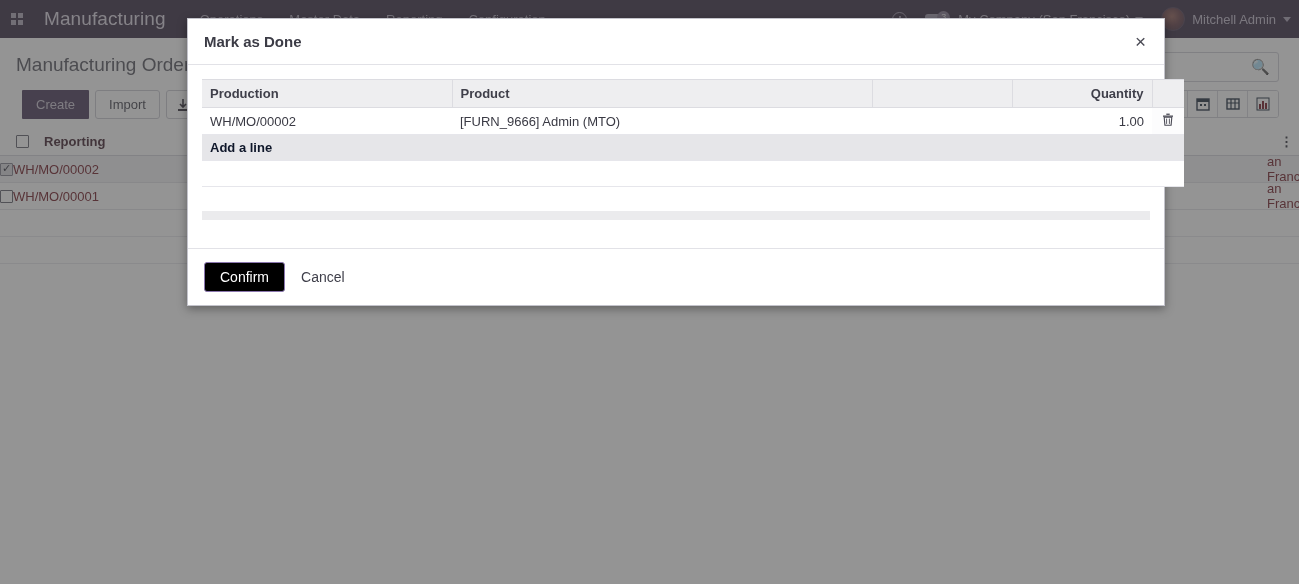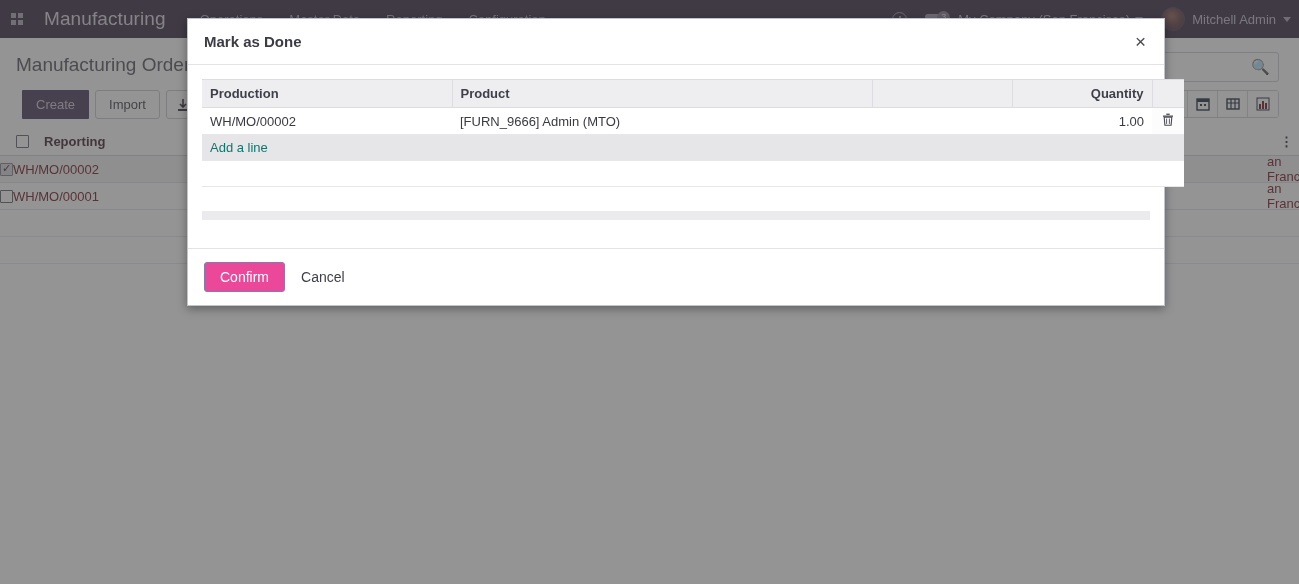--- a/index.html
+++ b/index.html
@@ -170,37 +170,37 @@
   }
   table.o2m tbody td.num { text-align: right; }
   table.o2m tbody td.trash-col {
     text-align: center; color: #4a4a55; cursor: pointer;
     background-image: none; background: #fcfcfd;
   }
   .row-add td {
     background: #e6e6e9 !important; background-image: none !important;
     border-bottom: 1px solid #dcdce1;
   }
-  .add-line { color: #0f766e; cursor: pointer; font-size: 13px; }
+  .add-line { color: #0f172a; cursor: pointer; font-size: 13px; font-weight: bold; }
   .row-blank td {
     background: #fff;
     background-image: radial-gradient(#dcdce3 .55px, transparent .55px);
     background-size: 4px 4px;
     border-bottom: 1px solid #d9d9e0;
     height: 22px;
   }
   .body-spacer { height: 24px; }
   .gray-bar { height: 9px; background: #ebebed; margin: 0 0 0 0; }
   .body-spacer2 { height: 28px; }
 
   .dialog-footer {
     border-top: 1px solid #e2e2e7; padding: 13px 16px; display: flex; align-items: center; gap: 8px;
   }
   .btn-confirm {
-    background: #ec4899; color: #ffffff; border: 1px solid #8b77af; border-radius: 3px;
+    background: #000000; color: #ffffff; border: 1px solid #8b77af; border-radius: 3px;
     font-size: 14px; padding: 6px 15px; cursor: pointer;
   }
   .btn-cancel {
     background: transparent; border: none; color: #3f3f4a; font-size: 14px;
     cursor: pointer; padding: 6px 8px;
   }
 </style>
 </head>
 <body>
 

